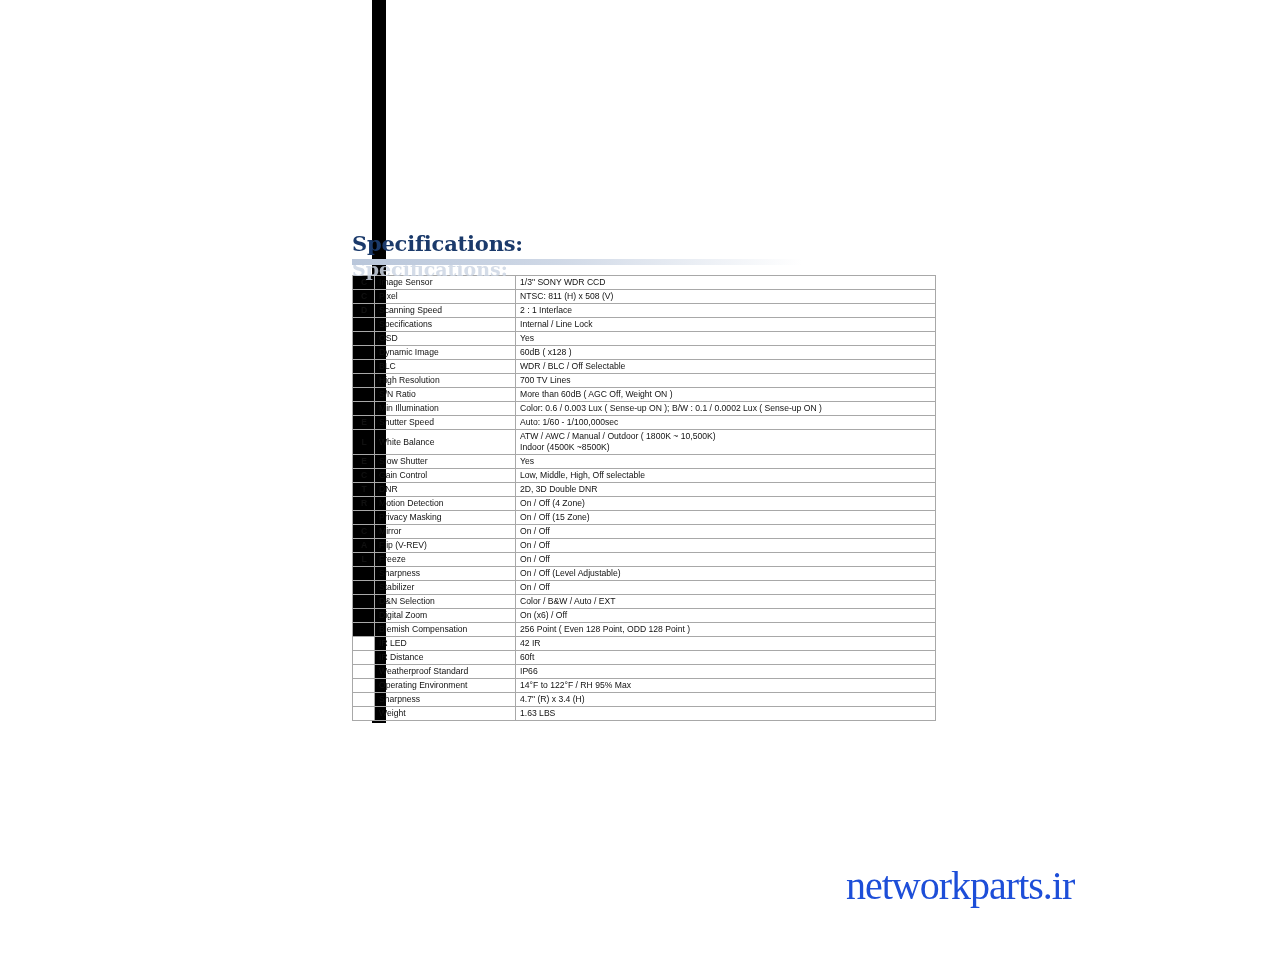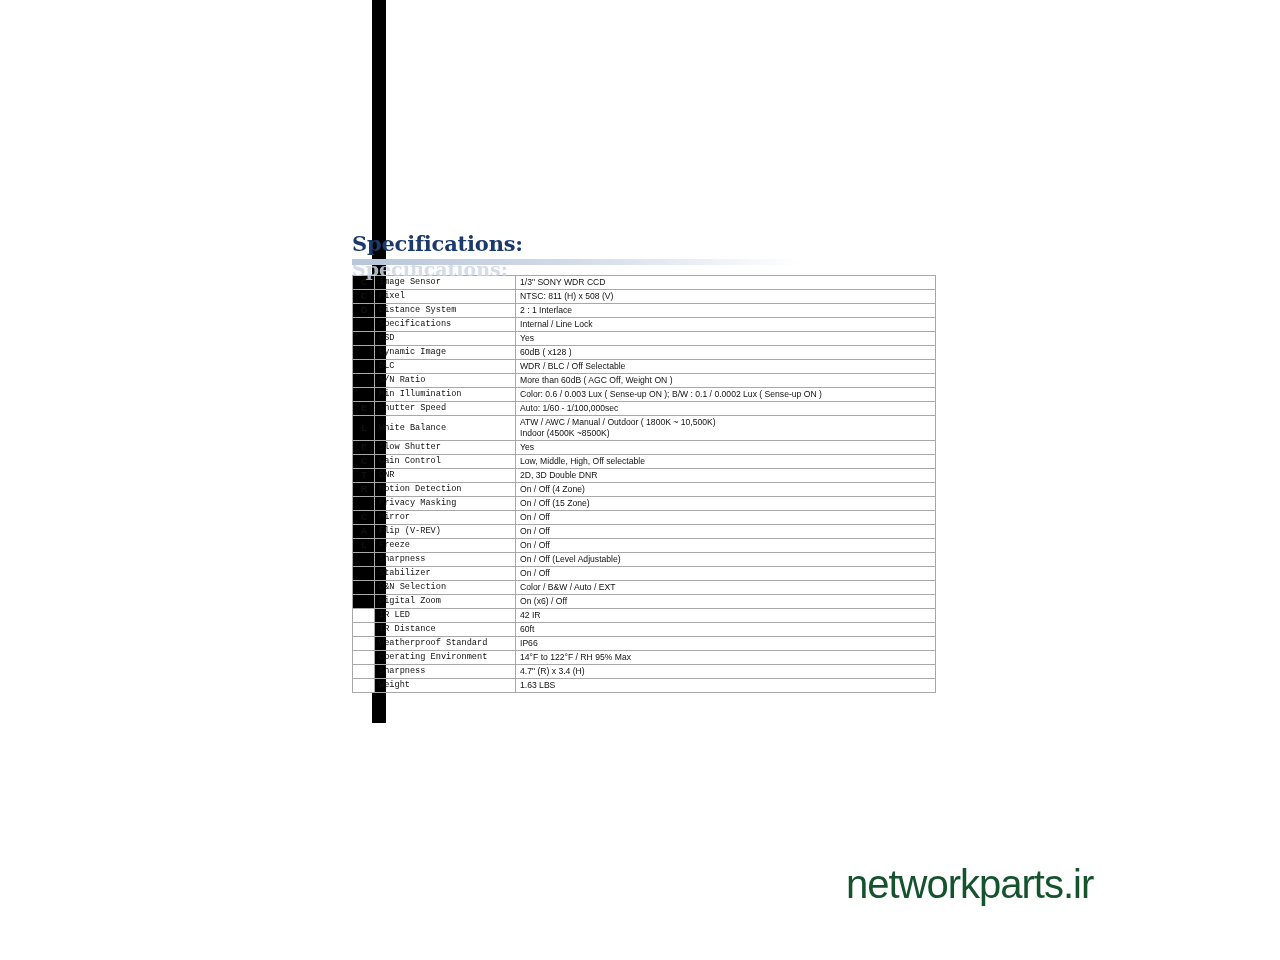--- a/index.html
+++ b/index.html
@@ -96,40 +96,39 @@
     border-left: none;
     border-top: none;
     border-bottom: none;
     border-right: 1px solid #a8a8a8;
   }
   td.cat.blank {
     color: #000000;
   }
   td.label {
     width: 133px;
-    font-family: Liberation Mono, monospace;
   }
   td.value {
     width: 412px;
   }
   tr.two-line td {
     height: 22px;
   }
   td.value .line2 {
     display: block;
   }
 
   .watermark {
     position: absolute;
     left: 846px;
     top: 862px;
-    font-family: Liberation Sans, sans-serif;
+    font-family: Liberation Serif, serif;
     font-size: 40px;
     letter-spacing: -1px;
-    color: #14532d;
+    color: #1d4ed8;
     white-space: nowrap;
   }
 </style>
 </head>
 <body>
 
 <div class="left-band"></div>
 
 <div class="doc">
 
@@ -146,21 +145,21 @@
           <td class="label">Image Sensor</td>
           <td class="value">1/3" SONY WDR CCD</td>
         </tr>
         <tr>
           <td class="cat">C</td>
           <td class="label">Pixel</td>
           <td class="value">NTSC: 811 (H) x 508 (V)</td>
         </tr>
         <tr>
           <td class="cat">D</td>
-          <td class="label">Distance System</td>
+          <td class="label">Scanning Speed</td>
           <td class="value">2 : 1 Interlace</td>
         </tr>
         <tr>
           <td class="cat blank"></td>
           <td class="label">Specifications</td>
           <td class="value">Internal / Line Lock</td>
         </tr>
         <tr>
           <td class="cat blank"></td>
           <td class="label">OSD</td>
@@ -168,20 +167,25 @@
         </tr>
         <tr>
           <td class="cat blank"></td>
           <td class="label">Dynamic Image</td>
           <td class="value">60dB ( x128 )</td>
         </tr>
         <tr>
           <td class="cat blank"></td>
           <td class="label">BLC</td>
           <td class="value">WDR / BLC / Off Selectable</td>
+        </tr>
+        <tr>
+          <td class="cat blank"></td>
+          <td class="label">High Resolution</td>
+          <td class="value">700 TV Lines</td>
         </tr>
         <tr>
           <td class="cat blank"></td>
           <td class="label">S/N Ratio</td>
           <td class="value">More than 60dB ( AGC Off, Weight ON )</td>
         </tr>
         <tr>
           <td class="cat blank"></td>
           <td class="label">Min Illumination</td>
           <td class="value">Color: 0.6 / 0.003 Lux ( Sense-up ON ); B/W : 0.1 / 0.0002 Lux ( Sense-up ON )</td>
@@ -250,20 +254,25 @@
           <td class="cat blank"></td>
           <td class="label">D&amp;N Selection</td>
           <td class="value">Color / B&amp;W / Auto / EXT</td>
         </tr>
         <tr>
           <td class="cat blank"></td>
           <td class="label">Digital Zoom</td>
           <td class="value">On (x6) / Off</td>
         </tr>
         <tr>
+          <td class="cat blank"></td>
+          <td class="label">Blemish Compensation</td>
+          <td class="value">256 Point ( Even 128 Point, ODD 128 Point )</td>
+        </tr>
+        <tr>
           <td class="cat blank" style="background: rgb(255, 255, 255); border-left: 1px solid rgb(168, 168, 168);"></td>
           <td class="label">IR LED</td>
           <td class="value">42 IR</td>
         </tr>
         <tr>
           <td class="cat blank" style="background: rgb(255, 255, 255); border-left: 1px solid rgb(168, 168, 168);"></td>
           <td class="label">IR Distance</td>
           <td class="value">60ft</td>
         </tr>
         <tr>

